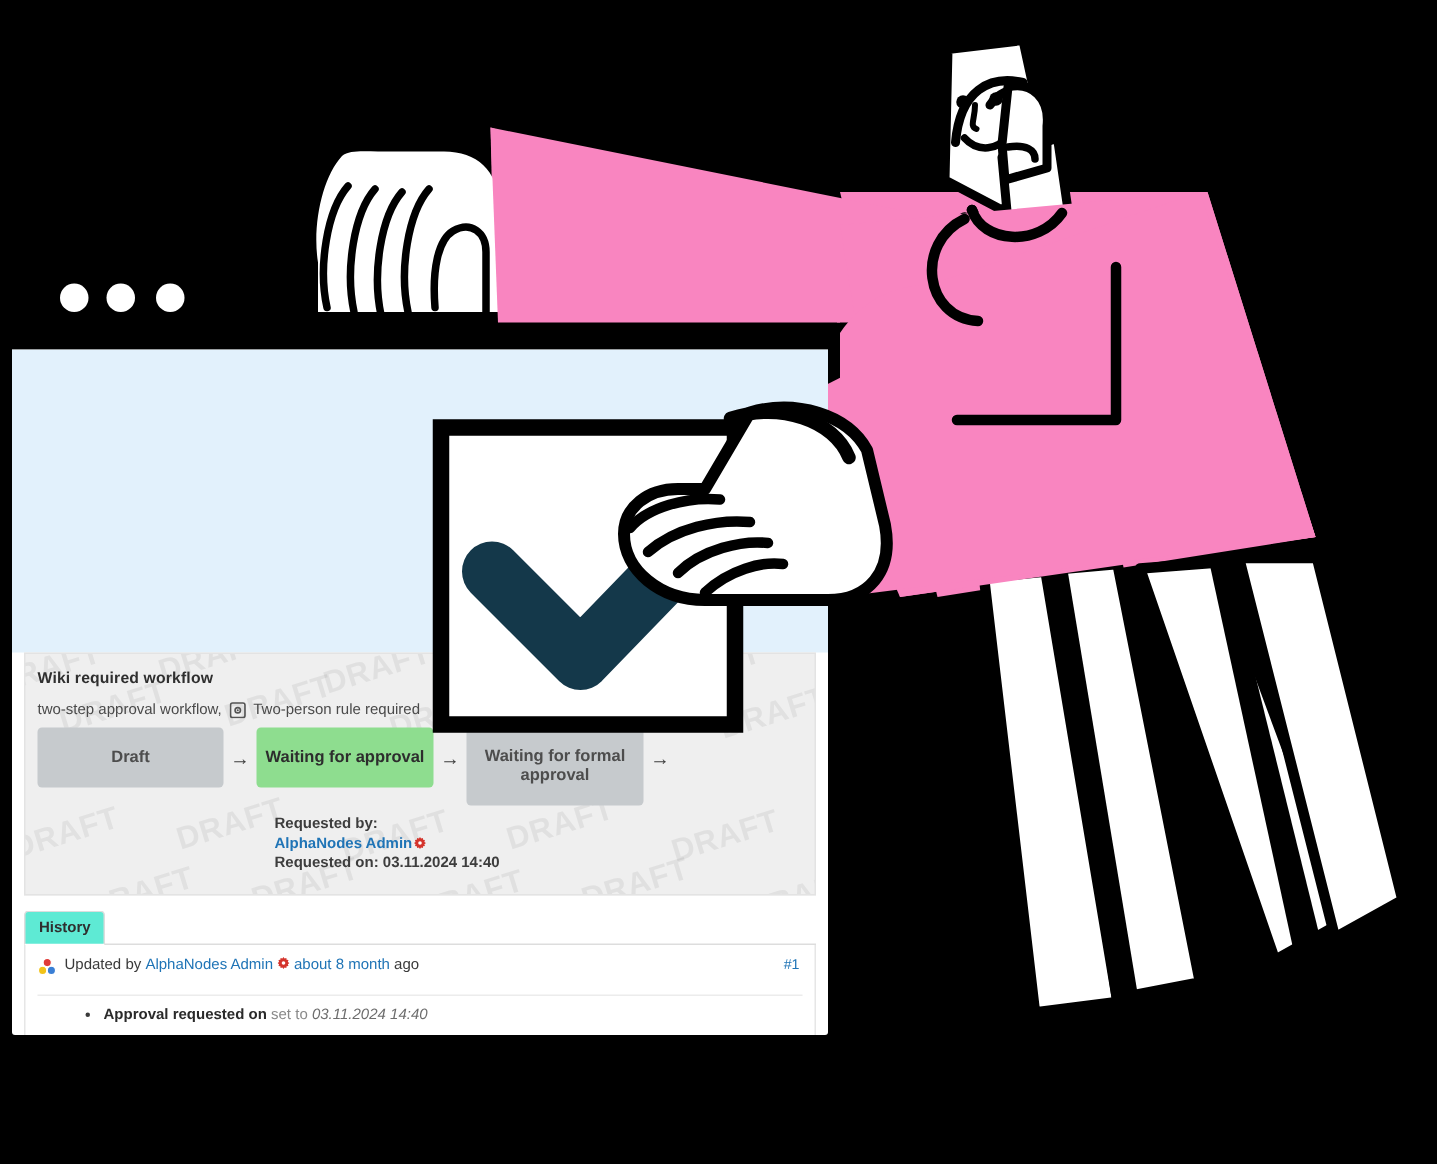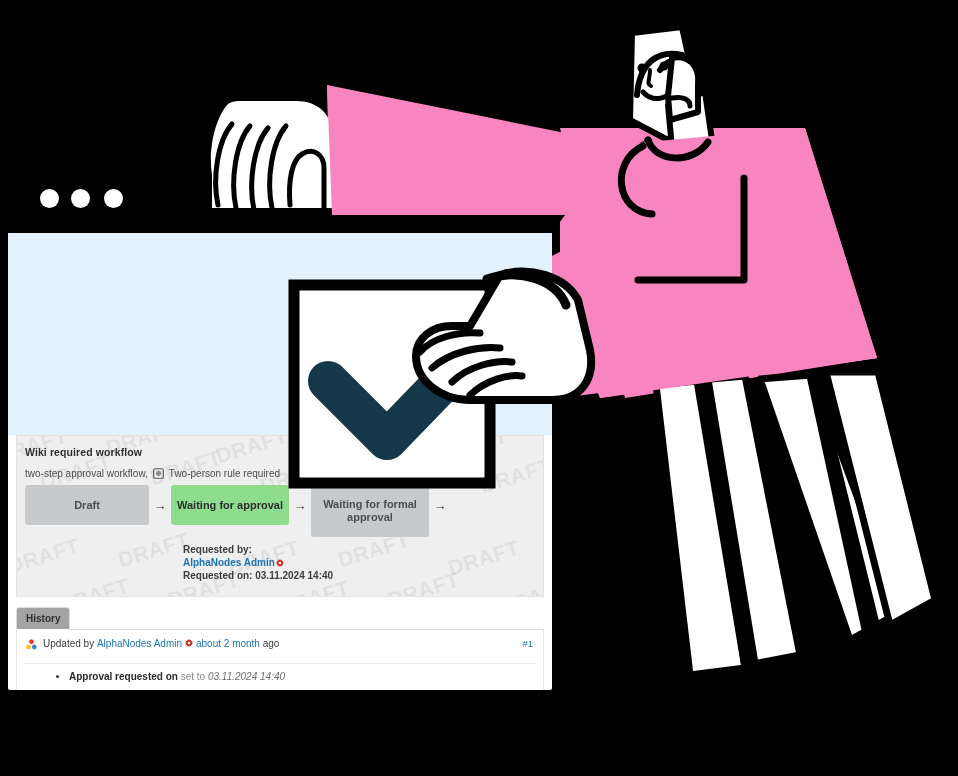--- a/index.html
+++ b/index.html
@@ -46,21 +46,21 @@
 
   
   .draft-layer{position:absolute;left:-40px;top:-20px;width:700px;height:260px;z-index:1;pointer-events:none;}
   .draft{position:absolute;font-family:"Liberation Sans",sans-serif;font-size:21px;font-weight:bold;
          color:#000;opacity:.055;transform:rotate(-17deg);letter-spacing:.5px;white-space:nowrap;}
 
   
   .hist{margin:10px 8px 0 8px;}
   .tabs{display:flex;border-bottom:1px solid #ddd;}
   .tab{font-size:10px;font-weight:bold;color:#2f2f2f;padding:5px 9px;border:1px solid #ddd;
-       border-bottom:1px solid #fff;background:#a3a3a3;border-radius:3px 3px 0 0;margin-bottom:-1px;}
+       border-bottom:1px solid #fff;background:#5eead4;border-radius:3px 3px 0 0;margin-bottom:-1px;}
   .hist-body{border:1px solid #e6e6e6;border-top:none;background:#fff;padding:8px 8px 14px 8px;}
   .hist-head{display:flex;align-items:flex-start;font-size:10px;color:#3a3a3a;
              border-bottom:1px solid #ececec;padding-bottom:12px;position:relative;}
   .hist-head a{color:#1f74b6;text-decoration:none;}
   .grp-icon{width:13px;height:13px;margin-right:5px;flex:none;}
   .num{position:absolute;right:2px;top:0;font-size:9.5px;color:#1f74b6;}
   .hist-list{margin:7px 0 0 0;padding-left:44px;font-size:10px;color:#3a3a3a;}
   .hist-list li{list-style:disc;}
   .hist-list b{color:#2a2a2a;text-align:right;}
   .muted{color:#8a8a8a;}
@@ -188,21 +188,21 @@
             <span class="grp-icon">
               <svg viewBox="0 0 16 16" width="13" height="13">
                 <circle cx="8" cy="4.6" r="3.4" fill="#e03b38" stroke="#fff" stroke-width="1"></circle>
                 <circle cx="4.2" cy="11" r="3.4" fill="#f2c319" stroke="#fff" stroke-width="1"></circle>
                 <circle cx="11.4" cy="11" r="3.4" fill="#3a7fd5" stroke="#fff" stroke-width="1"></circle>
               </svg>
             </span>
             <span>Updated by</span>&nbsp;<a href="#">AlphaNodes Admin</a><span class="gear" style="margin:0 3px;"><svg viewBox="0 0 16 16" width="8" height="8">
                   <path d="M8 0l1.4 2.1 2.4-.8.3 2.5 2.5.3-.8 2.4L16 8l-2.2 1.5.8 2.4-2.5.3-.3 2.5-2.4-.8L8 16l-1.5-2.1-2.4.8-.3-2.5-2.5-.3.8-2.4L0 8l2.1-1.5-.8-2.4 2.5-.3.3-2.5 2.4.8z" fill="#d4342c"></path>
                   <circle cx="8" cy="8" r="2.4" fill="#fff"></circle>
-                </svg></span><a href="#">about 2 month</a>&nbsp;<span>ago</span>
+                </svg></span><a href="#">about 8 month</a>&nbsp;<span>ago</span>
             <a href="#" class="num">#1</a>
           </div>
           <ul class="hist-list">
             <li>
               <b>Approval requested on</b>
               <span class="muted">set to</span>
               <span class="ital">03.11.2024 14:40</span>
             </li>
           </ul>
         </div>

